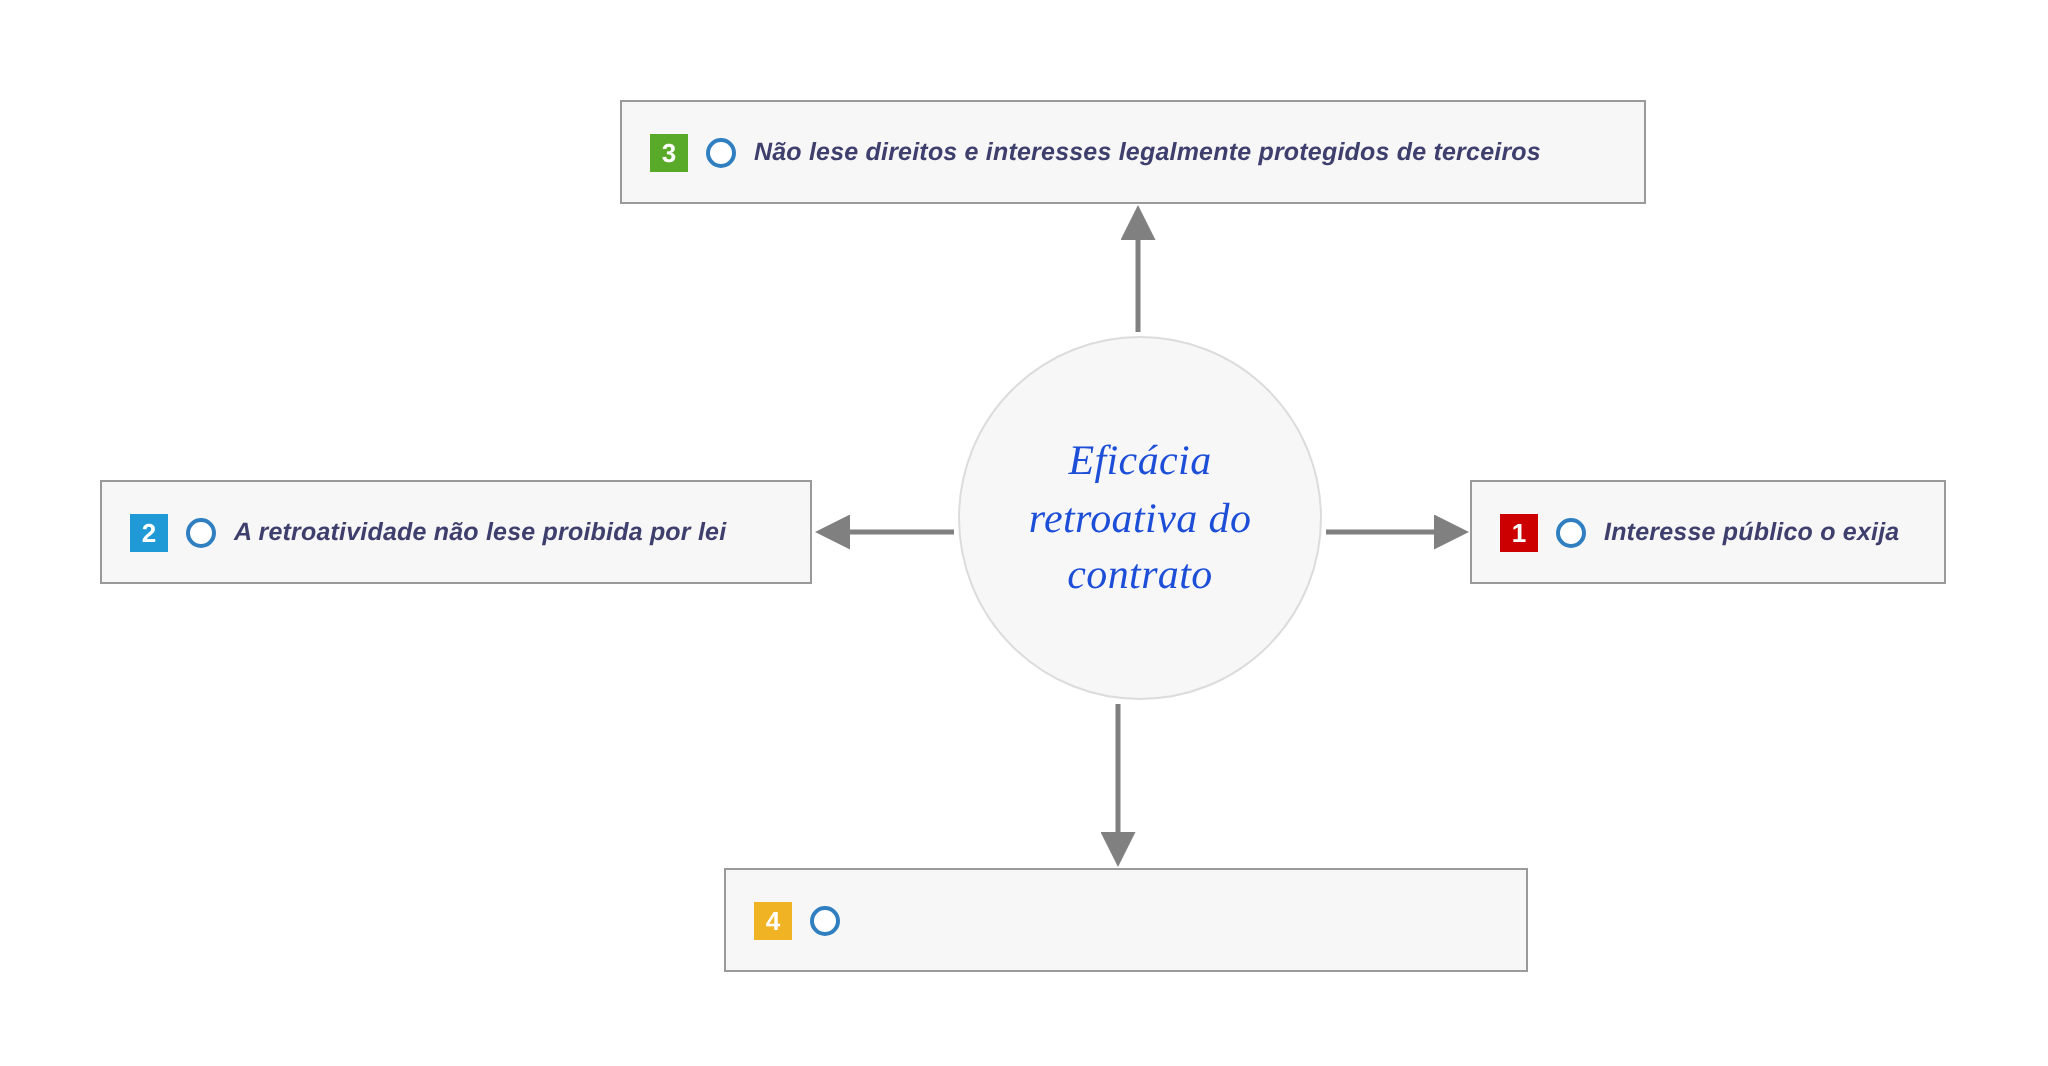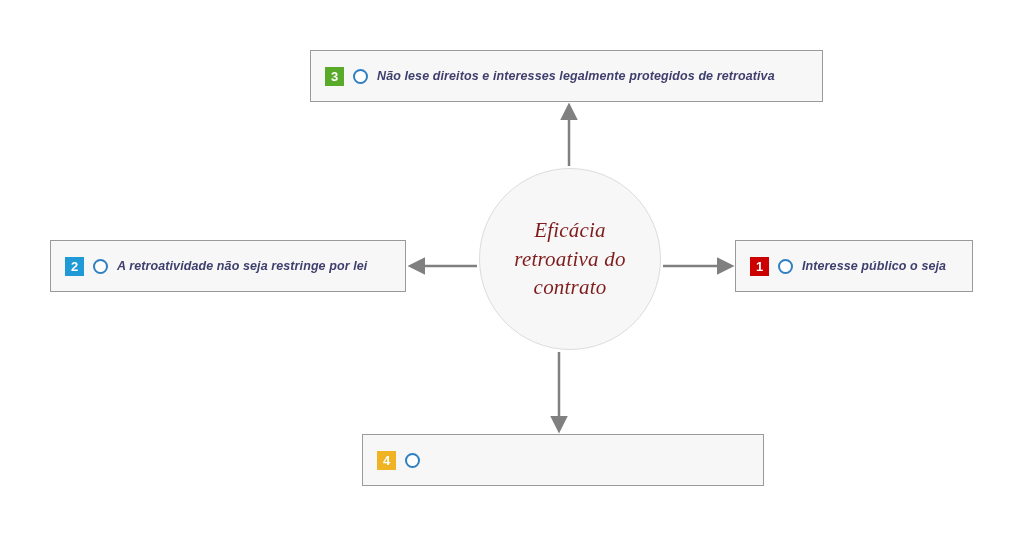--- a/index.html
+++ b/index.html
@@ -31,21 +31,21 @@
     display: flex;
     align-items: center;
     justify-content: center;
     box-sizing: border-box;
   }
   .center-label {
     font-family: "Liberation Serif", serif;
     font-style: italic;
     font-size: 21px;
     line-height: 1.38;
-    color: #7f1d1d;
+    color: #1d4ed8;
     text-align: center;
     white-space: pre-line;
     letter-spacing: 0.2px;
   }
 
   
   .box {
     position: absolute;
     background: #f7f7f7;
     border: 1px solid #9a9a9a;
@@ -126,33 +126,33 @@
 
   <div class="center-node">
     <div class="center-label">Eficácia
 retroativa do
 contrato</div>
   </div>
 
   <div class="box" id="box-top">
     <span class="box-num" style="background: rgb(90, 170, 41);">3</span>
     <span class="box-circle"></span>
-    <span class="box-text">Não lese direitos e interesses legalmente protegidos de retroativa</span>
+    <span class="box-text">Não lese direitos e interesses legalmente protegidos de terceiros</span>
   </div>
 
   <div class="box" id="box-left">
     <span class="box-num" style="background: rgb(31, 154, 214);">2</span>
     <span class="box-circle"></span>
-    <span class="box-text">A retroatividade não seja restringe por lei</span>
+    <span class="box-text">A retroatividade não lese proibida por lei</span>
   </div>
 
   <div class="box" id="box-right">
     <span class="box-num" style="background: rgb(204, 0, 0);">1</span>
     <span class="box-circle"></span>
-    <span class="box-text">Interesse público o seja</span>
+    <span class="box-text">Interesse público o exija</span>
   </div>
 
   <div class="box" id="box-bottom">
     <span class="box-num" style="background: rgb(240, 179, 35);">4</span>
     <span class="box-circle"></span>
   </div>
 
 </div>
 
 </body></html>

